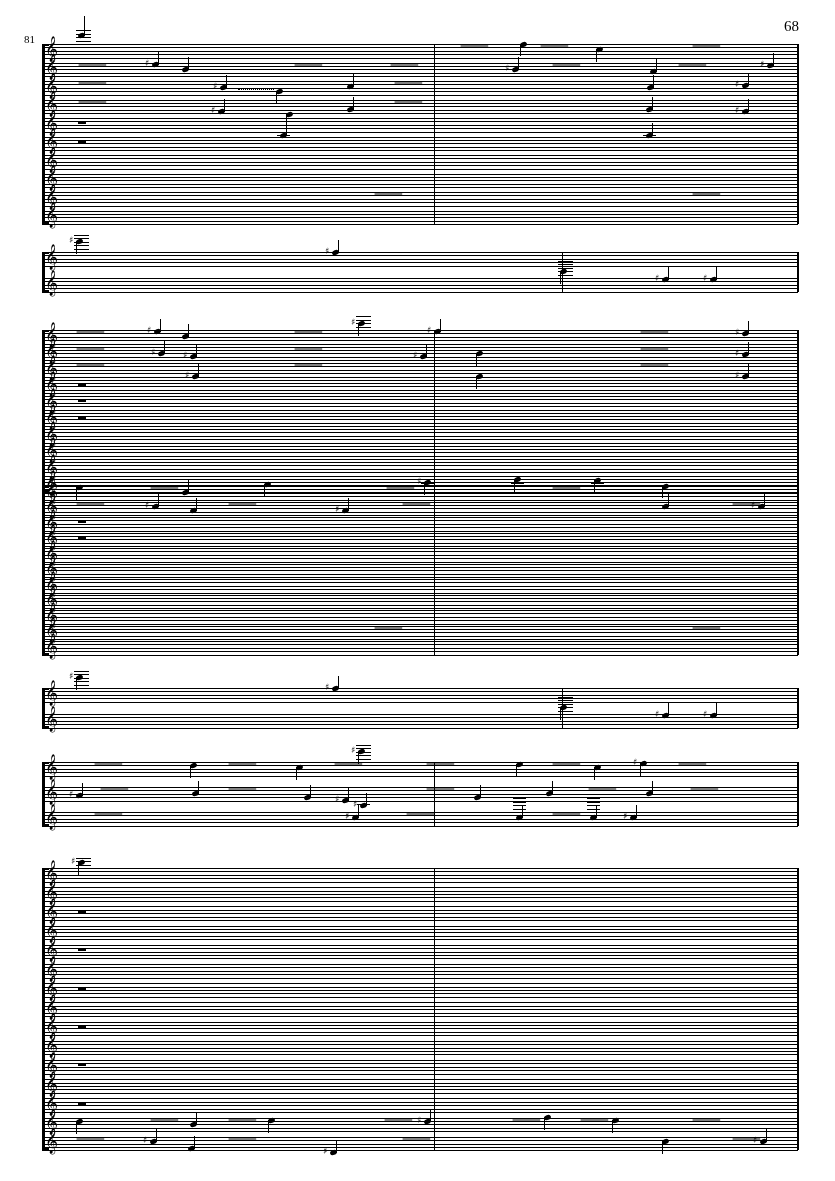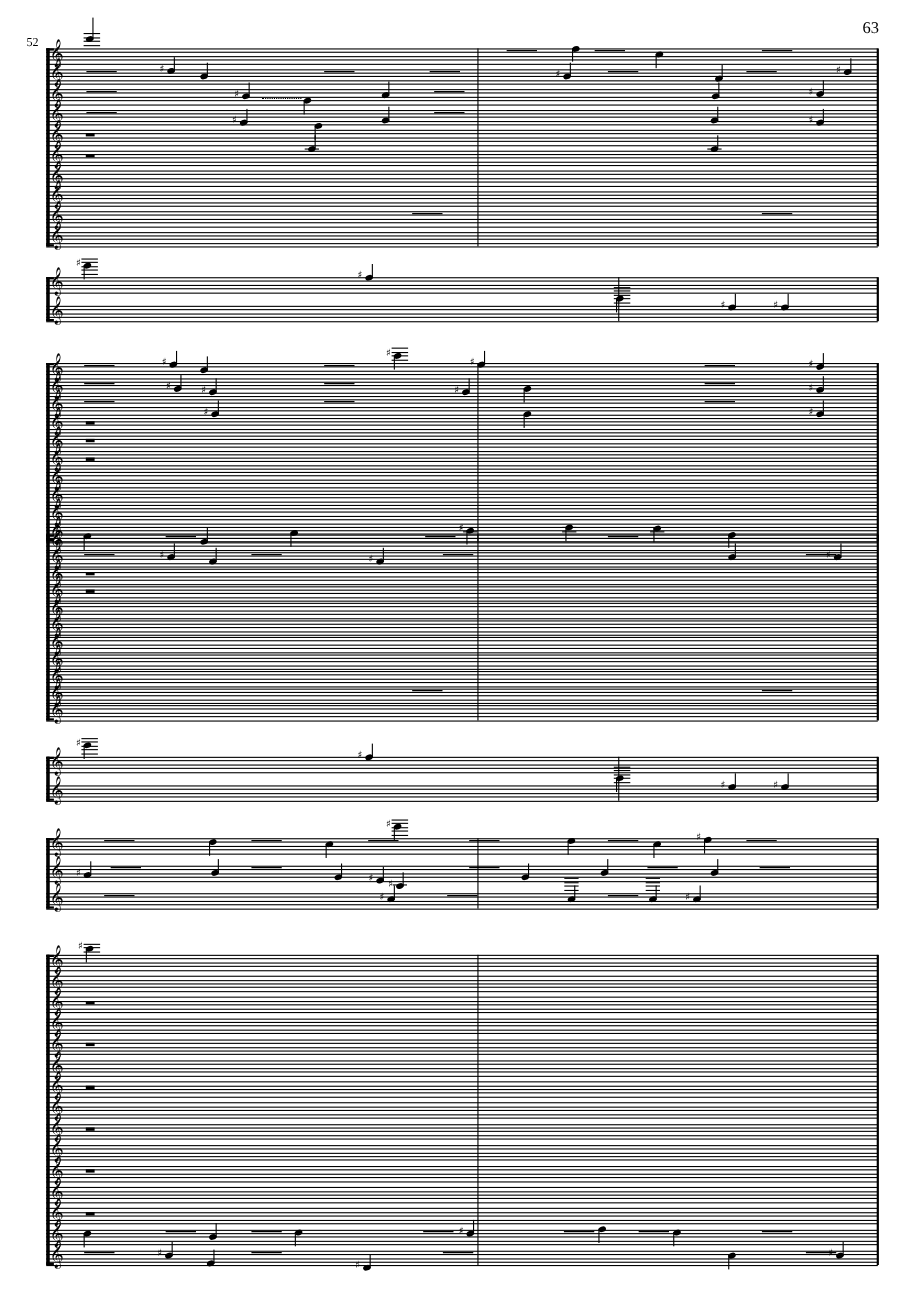--- a/index.html
+++ b/index.html
@@ -65,23 +65,23 @@
   .wholerest{position:absolute;height:3px;background:#000;}
   .dashed{
     position:absolute;height:0;border-top:1.4px dotted #000;
   }
 </style>
 </head>
 <body>
 
 <div class="page">
 
-  <div class="page-number" style="right:36px;top:18px;">63</div>
-
-  <div class="measure-number" style="left:24px;top:33px;">52</div>
+  <div class="page-number" style="right:36px;top:18px;">68</div>
+
+  <div class="measure-number" style="left:24px;top:33px;">81</div>
 
   <div class="system" id="sys1" style="left:42px;top:44px;width:756px;height:186px;">
       <div class="staff" style="left:0;top:0px;width:756px;height:13.6px;">
         <div class="ln" style="top:0px;width:756px;"></div>
         <div class="ln" style="top:3.4px;width:756px;"></div>
         <div class="ln" style="top:6.8px;width:756px;"></div>
         <div class="ln" style="top:10.2px;width:756px;"></div>
         <div class="ln" style="top:13.6px;width:756px;"></div>
         <div class="clef" style="left:3px;top:-6.5px;font-size:22.032px;">𝄞</div>
         <div class="ledger" style="left:34px;top:-13.6px;width:15px;"></div>

